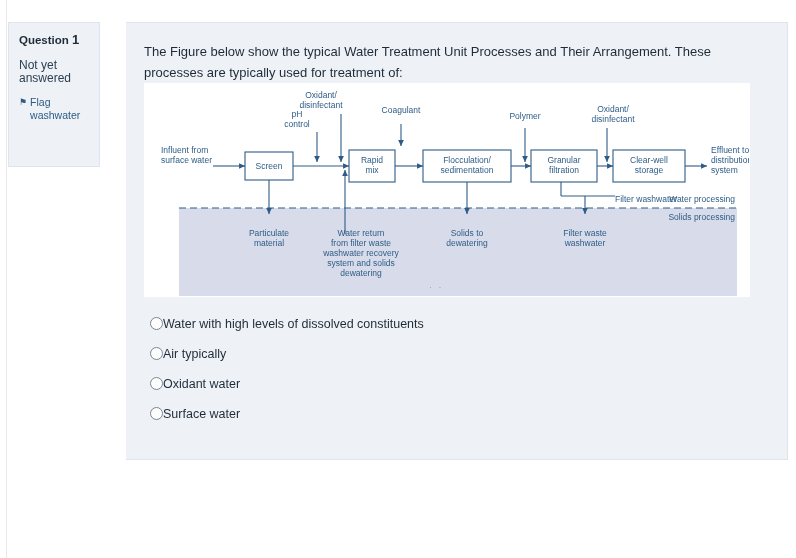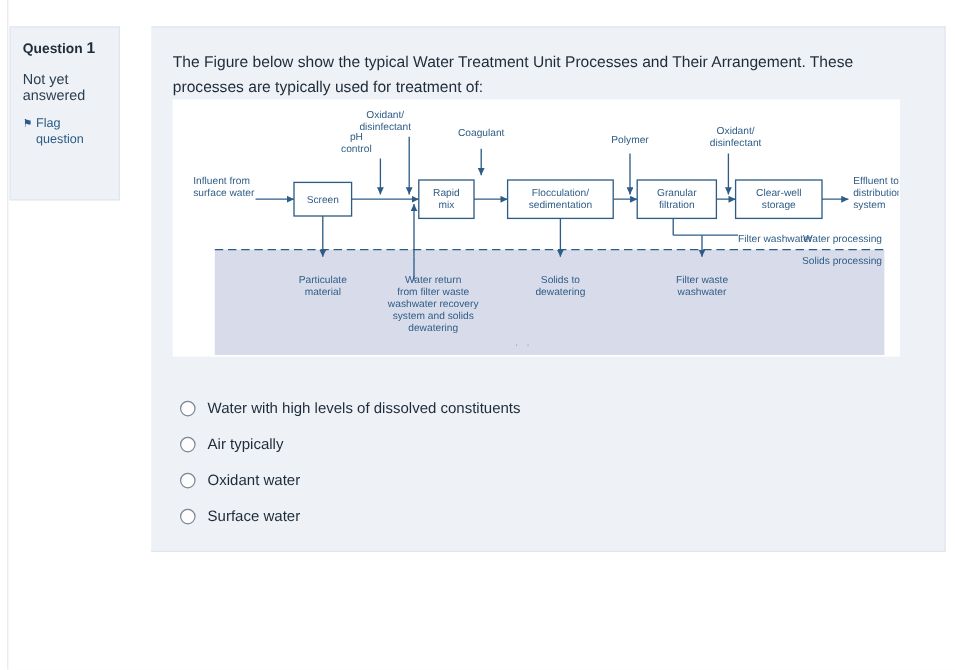--- a/index.html
+++ b/index.html
@@ -101,22 +101,21 @@
     position: relative;
     border: 1px solid #ffffff;
     margin-bottom: 20px;
     overflow: hidden;
   }
   .figure-svg { display: block; }
   
   .answers { margin-left: 6px; }
   .answer-row {
     display: flex;
-    align-items: flex-end;
-    gap: 10px;
+    align-items: flex-start;
     height: 30px;
     margin-bottom: 0px;
     cursor: pointer;
   }
   .radio {
     width: 11px; height: 11px;
     border: 1px solid #7a8593;
     border-radius: 50%;
     background: #fdfdfd;
     flex: 0 0 auto;
@@ -143,21 +142,21 @@
   <div class="quiz-wrap">
 
     <div class="info-col">
       <div class="qtitle">
         <span>Question</span>
         <span class="qnum">1</span>
       </div>
       <div class="info-line">Not yet answered</div>
       <div class="flag">
         <span class="flag-icon">⚑</span>
-        <span>Flag question</span>
+        <span>Flag washwater</span>
       </div>
     </div>
 
     <div class="content-col">
       <div class="qtext">The Figure below show the typical Water Treatment Unit Processes and Their Arrangement. These processes are typically used for treatment of:</div>
 
       <div class="figure-box">
         <svg class="figure-svg" width="604" height="212" viewBox="0 0 604 212" xmlns="http://www.w3.org/2000/svg">
           <defs>
             <marker id="arr" markerWidth="7" markerHeight="7" refX="5.4" refY="2.6" orient="auto">

